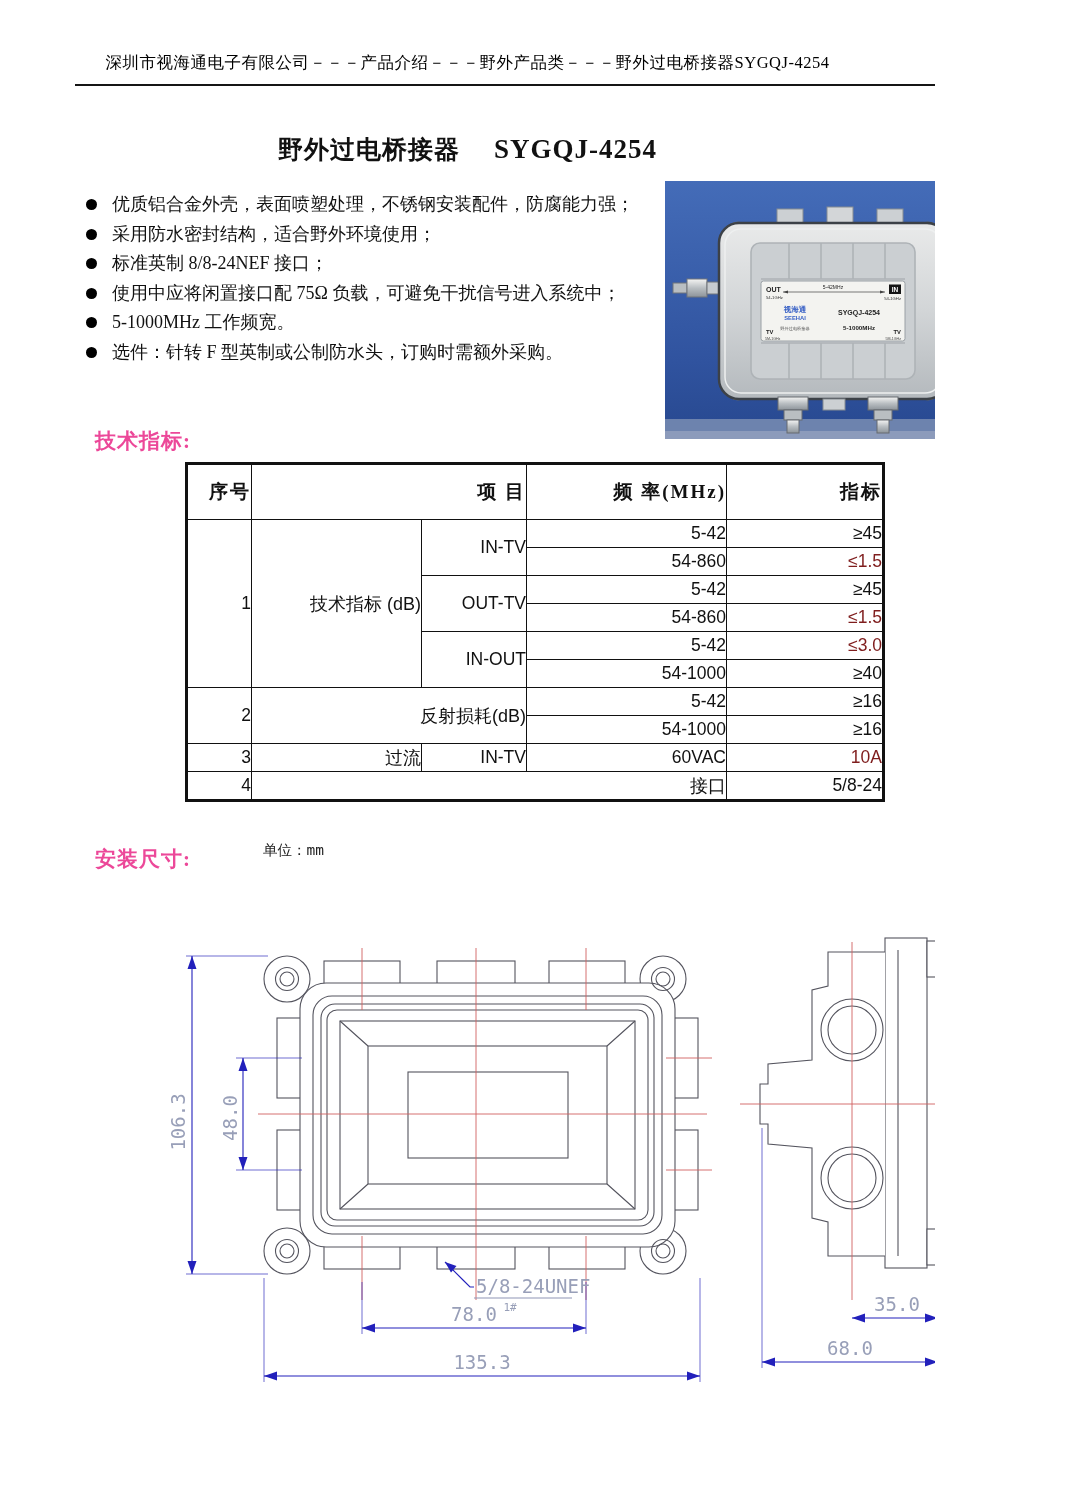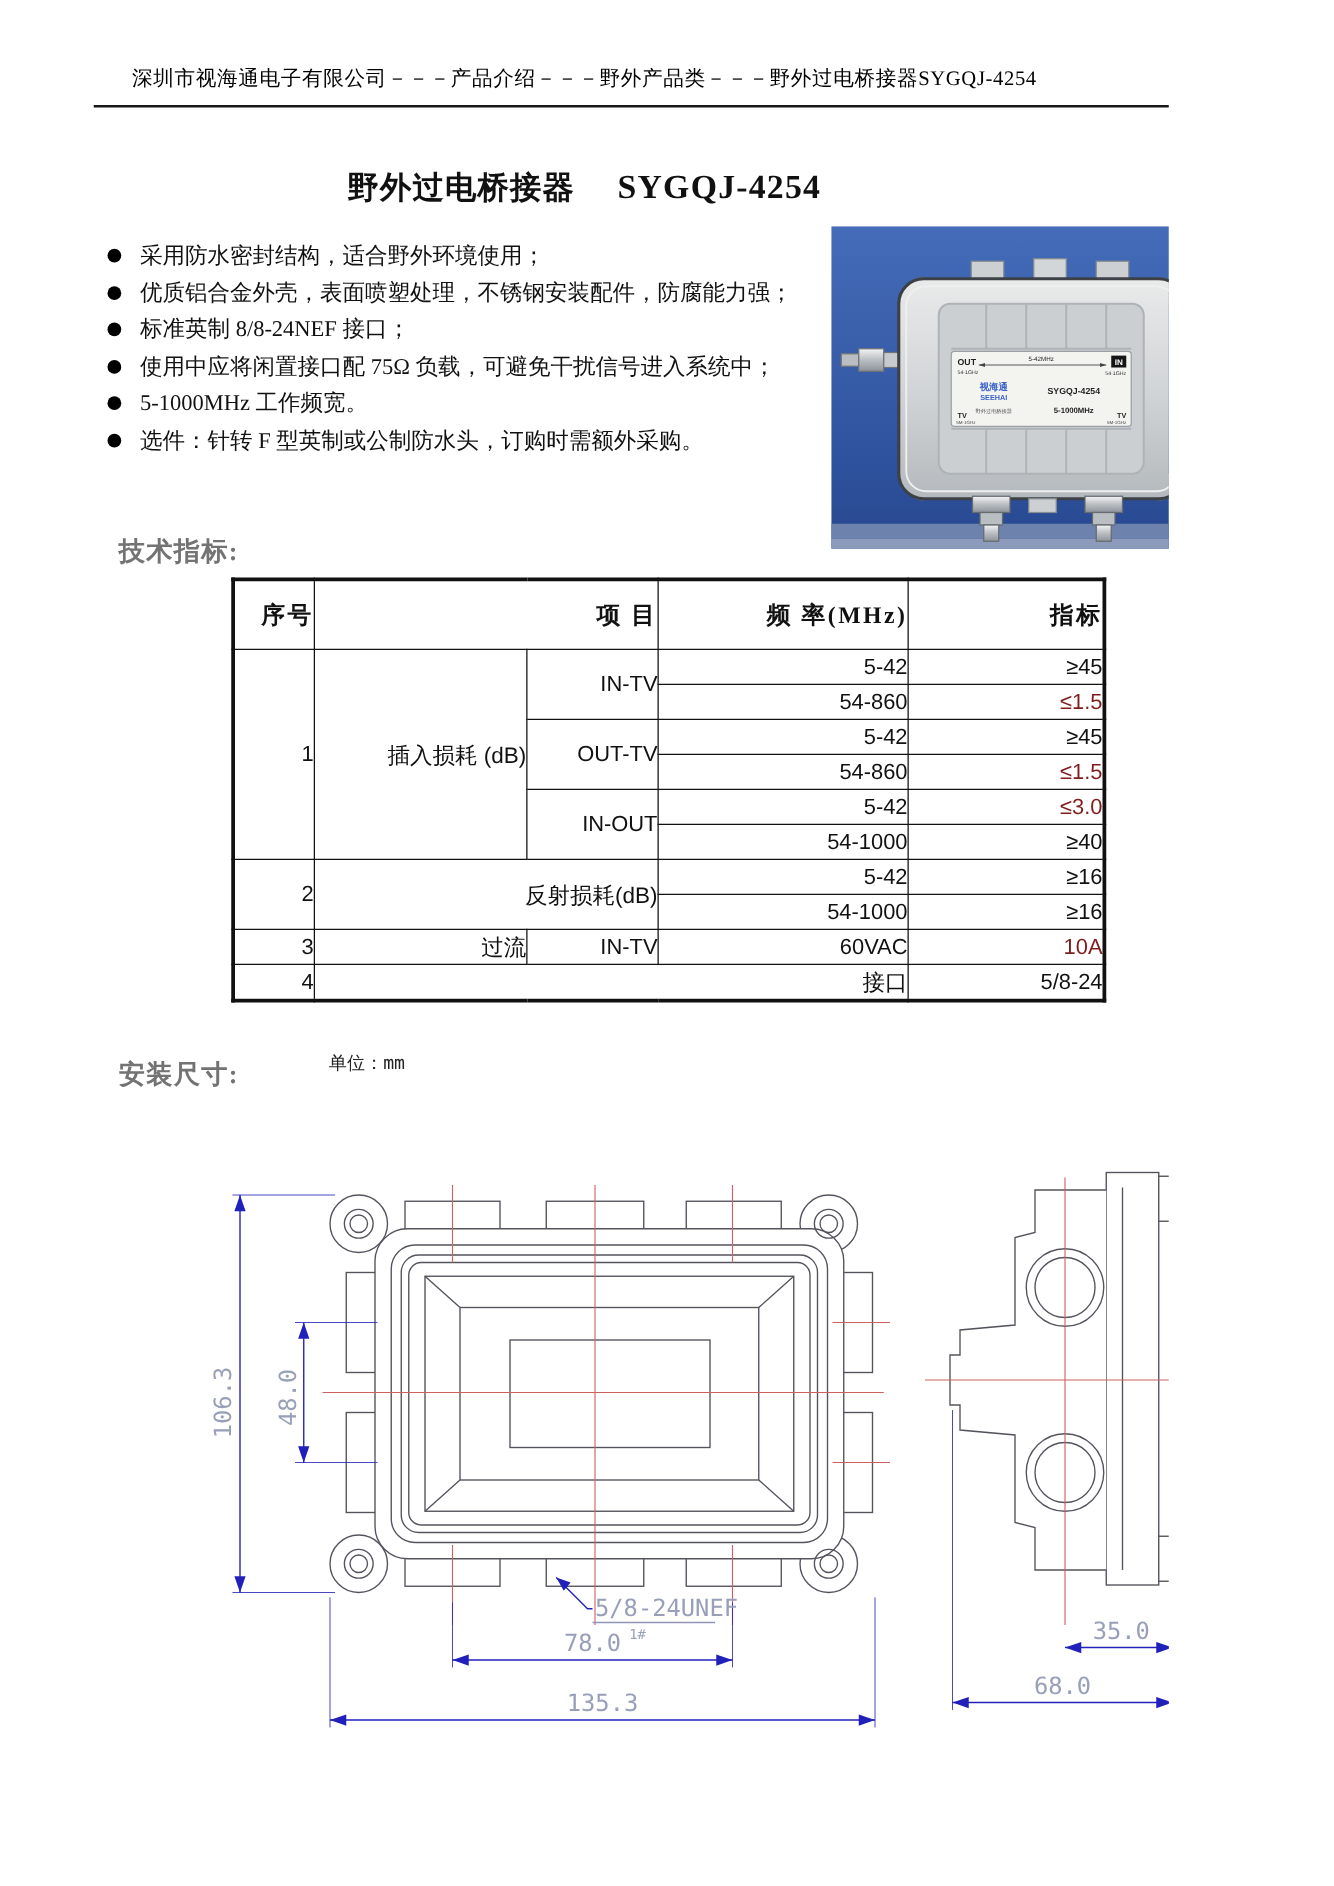--- a/index.html
+++ b/index.html
@@ -17,21 +17,21 @@
 
   
   .features{position:absolute;top:190px;left:86px;width:580px;list-style:none;margin:0;padding:0;}
   .features li{position:relative;padding-left:26px;font-size:18px;line-height:29.5px;white-space:nowrap;}
   .features .bullet{position:absolute;left:0;top:9px;width:11px;height:11px;background:#000;border-radius:50%;}
 
   
   .photo{position:absolute;left:665px;top:181px;width:334px;height:258px;}
 
   
-  .sec-heading{position:absolute;font-weight:bold;font-size:21px;letter-spacing:1px;color:#737373;}
+  .sec-heading{position:absolute;font-weight:bold;font-size:21px;letter-spacing:1px;color:#ec4899;}
   #specs-heading{top:427px;left:95px;}
   #dims-heading{top:825px;left:95px;margin-top:20px;}
   .unit-label{position:absolute;top:841px;left:263px;font-size:14.5px;font-family:"DejaVu Sans Mono",monospace;color:#222;text-align:right;}
 
   
   .spec-table{position:absolute;left:185px;top:462px;border-collapse:collapse;table-layout:fixed;background:#fff;border:3px solid #111;}
   .spec-table th,.spec-table td{border:1px solid #111;text-align:right;vertical-align:middle;padding:0;}
   .spec-table th{height:54px;font-size:19px;font-weight:bold;letter-spacing:2px;}
   .spec-table td{height:27px;font-family:"Liberation Sans","DejaVu Sans",sans-serif;font-size:17.5px;color:#111;}
   .spec-table td.cjk{font-family:"Liberation Sans","DejaVu Sans",sans-serif;font-size:18px;}
@@ -55,22 +55,22 @@
 <div class="page">
 
   <div class="doc-header">深圳市视海通电子有限公司－－－产品介绍－－－野外产品类－－－野外过电桥接器SYGQJ-4254</div>
   <div class="header-rule"></div>
 
   <div class="doc-title">
     <span class="cn">野外过电桥接器</span><span class="model">SYGQJ-4254</span>
   </div>
 
   <ul class="features">
+    <li><span class="bullet"></span><span>优质铝合金外壳，表面喷塑处理，不锈钢安装配件，防腐能力强；</span></li>
     <li><span class="bullet"></span><span>采用防水密封结构，适合野外环境使用；</span></li>
-    <li><span class="bullet"></span><span>优质铝合金外壳，表面喷塑处理，不锈钢安装配件，防腐能力强；</span></li>
     <li><span class="bullet"></span><span>标准英制 8/8-24NEF 接口；</span></li>
     <li><span class="bullet"></span><span>使用中应将闲置接口配 75Ω 负载，可避免干扰信号进入系统中；</span></li>
     <li><span class="bullet"></span><span>5-1000MHz 工作频宽。</span></li>
     <li><span class="bullet"></span><span>选件：针转 F 型英制或公制防水头，订购时需额外采购。</span></li>
   </ul>
 
   <svg class="photo" viewBox="0 0 334 258">
     <defs>
       <linearGradient id="bgGrad" x1="0" y1="0" x2="0" y2="1">
         <stop offset="0" stop-color="#446cb8"></stop>
@@ -180,21 +180,21 @@
       <tr>
         <th>序号</th>
         <th colspan="2">项 目</th>
         <th>频 率(MHz)</th>
         <th>指标</th>
       </tr>
     </thead>
     <tbody>
       <tr>
         <td rowspan="6">1</td>
-        <td rowspan="6" class="cjk">插入损耗 (dB)</td>
+        <td rowspan="6" class="cjk">技术指标 (dB)</td>
         <td rowspan="2">IN-TV</td>
         <td>5-42</td>
         <td>≥45</td>
       </tr>
       <tr>
         <td>54-860</td>
         <td class="muted">≤1.5</td>
       </tr>
       <tr>
         <td rowspan="2">OUT-TV</td>

